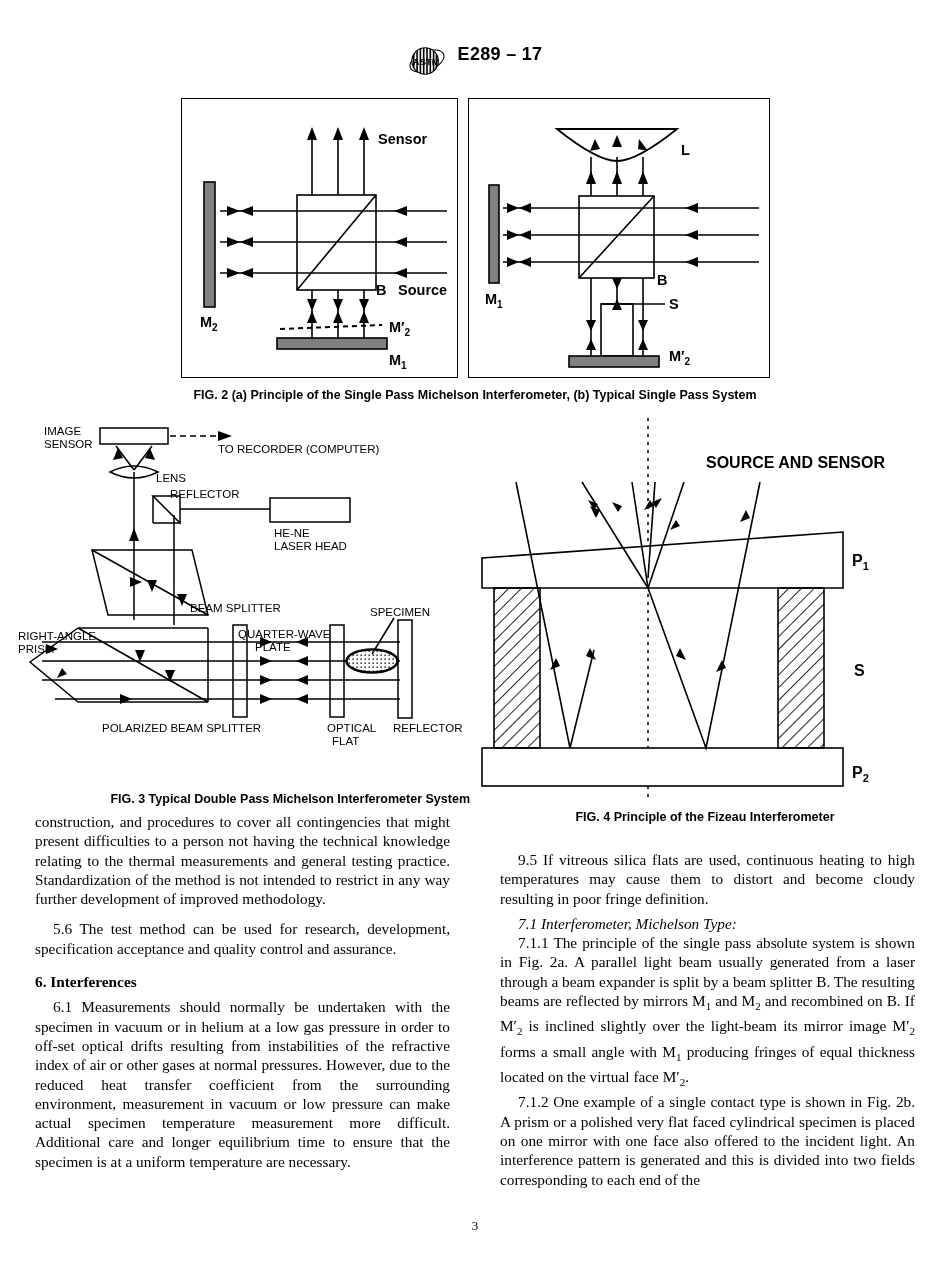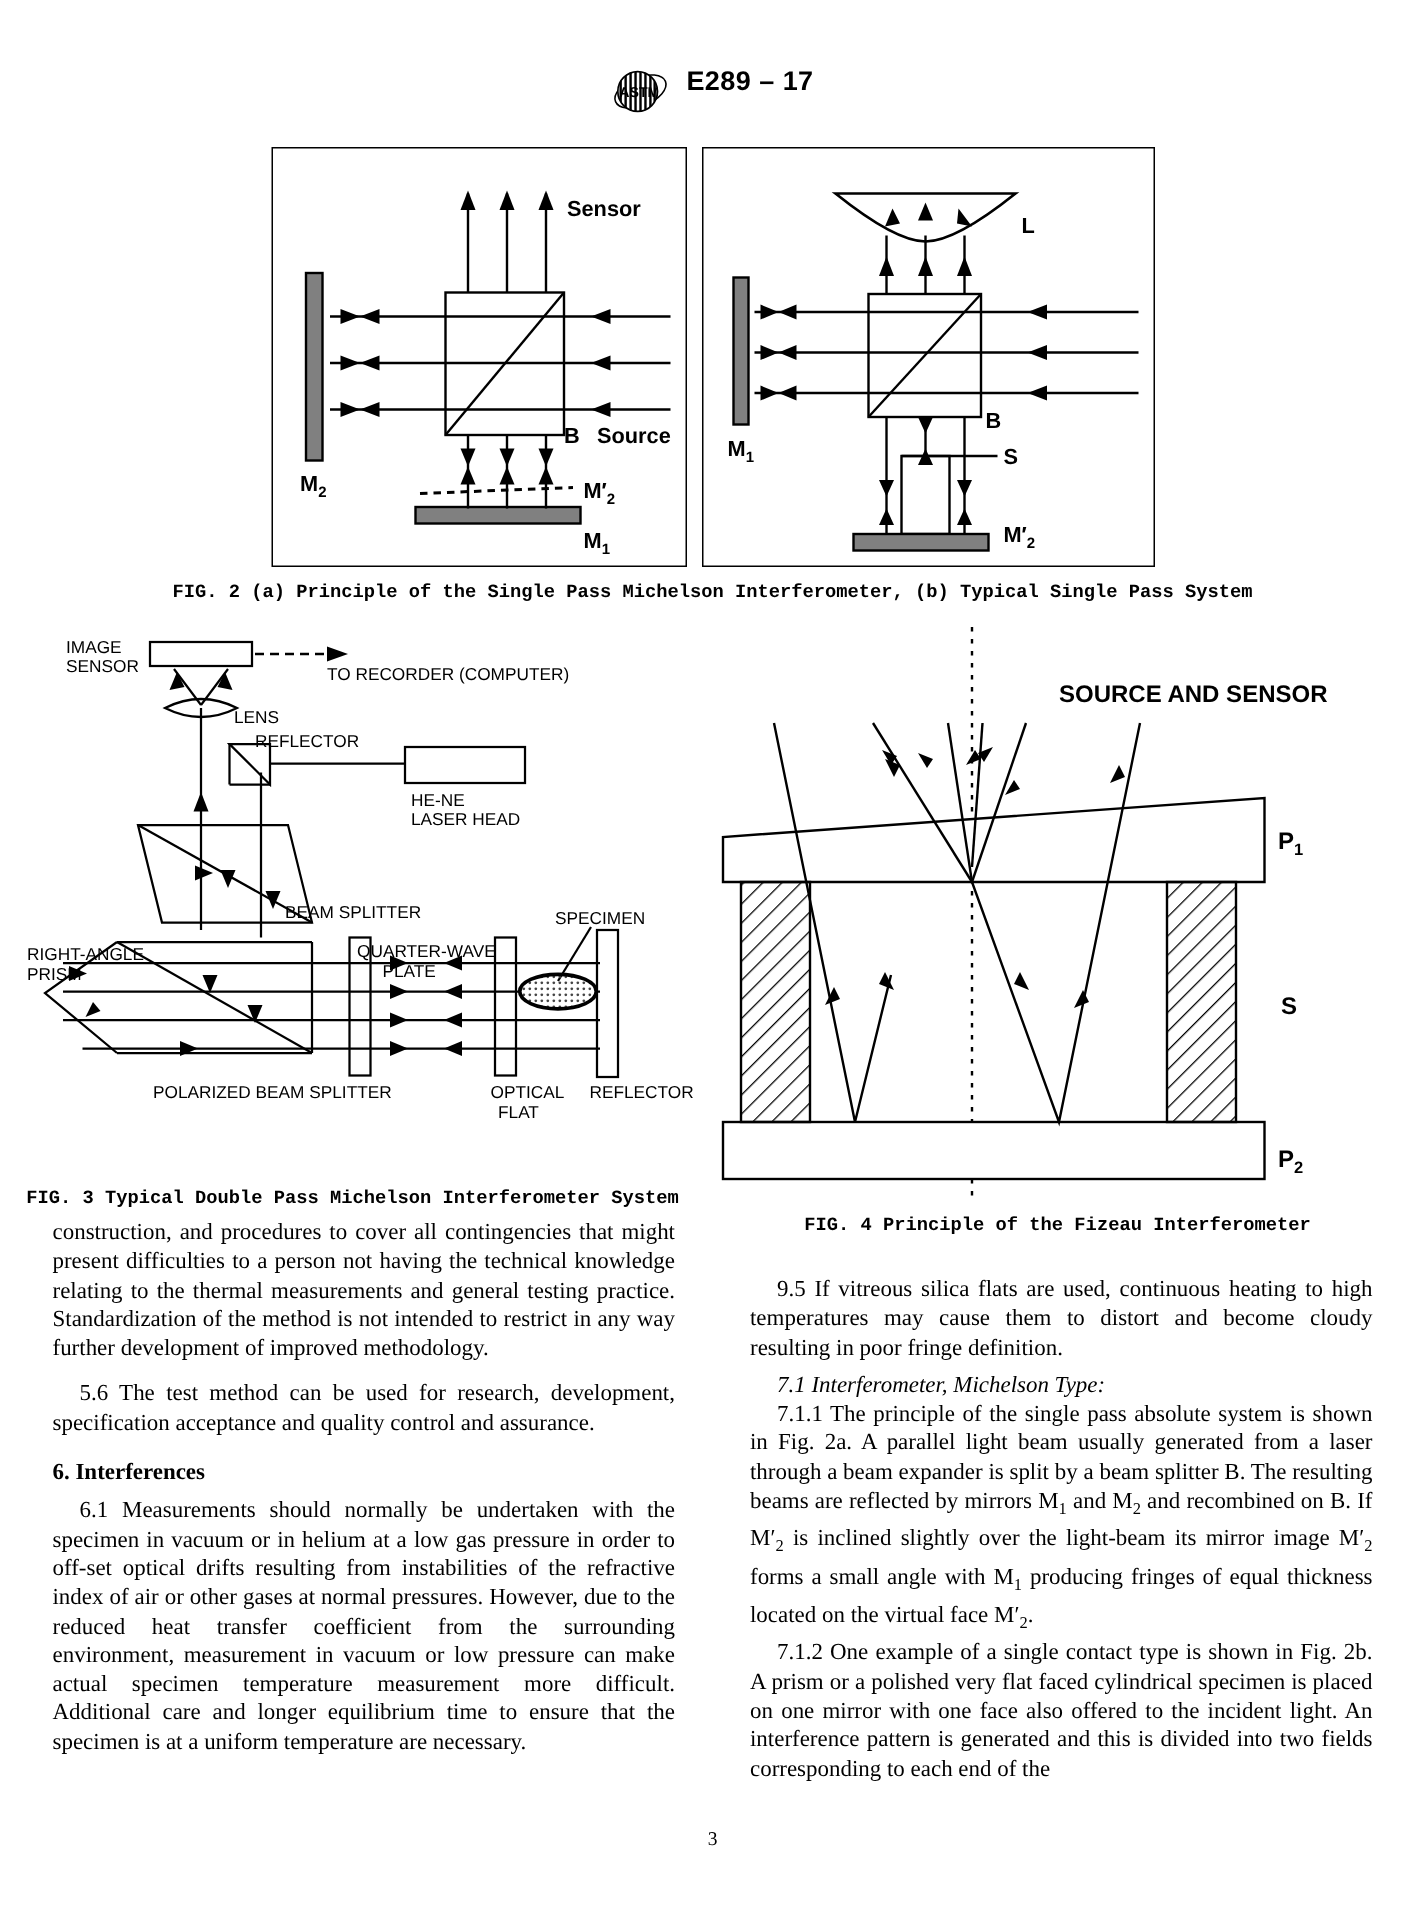--- a/index.html
+++ b/index.html
@@ -52,40 +52,40 @@
   .fig-box {
     border: 1px solid #000;
     background: #fff;
     position: relative;
   }
   .fig2a { width: 275px; height: 278px; }
   .fig2b { width: 300px; height: 278px; }
 
   .fig-caption {
     text-align: center;
-    font-family: Liberation Mono, monospace;
+    font-family: Liberation Sans, sans-serif;
     font-weight: bold;
     font-size: 12.5px;
     margin-top: 10px;
   }
 
   
   .fig34-wrap {
     position: absolute;
     top: 410px;
     left: 0;
     width: 950px;
   }
   .fig34-row {
     display: flex;
     align-items: flex-start;
   }
   .fig3-col { width: 470px; position: relative; }
   .fig4-col { width: 470px; position: relative; }
-  .cap-left { text-align: center; }
+  .cap-left { text-align: right; }
 
   
   .body-cols {
     position: absolute;
     top: 812px;
     left: 35px;
     width: 880px;
     display: flex;
     gap: 50px;
   }

